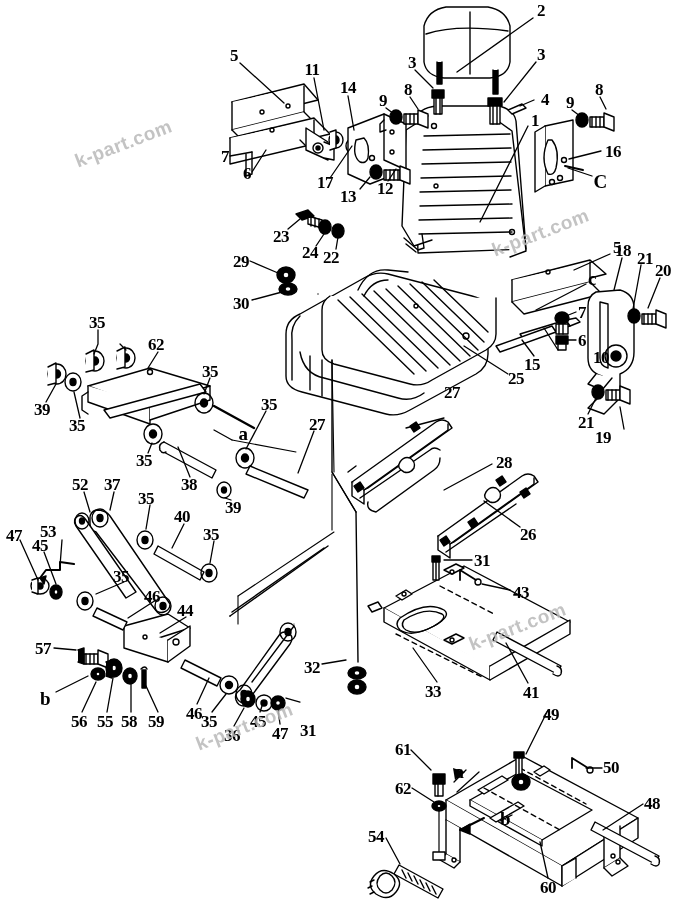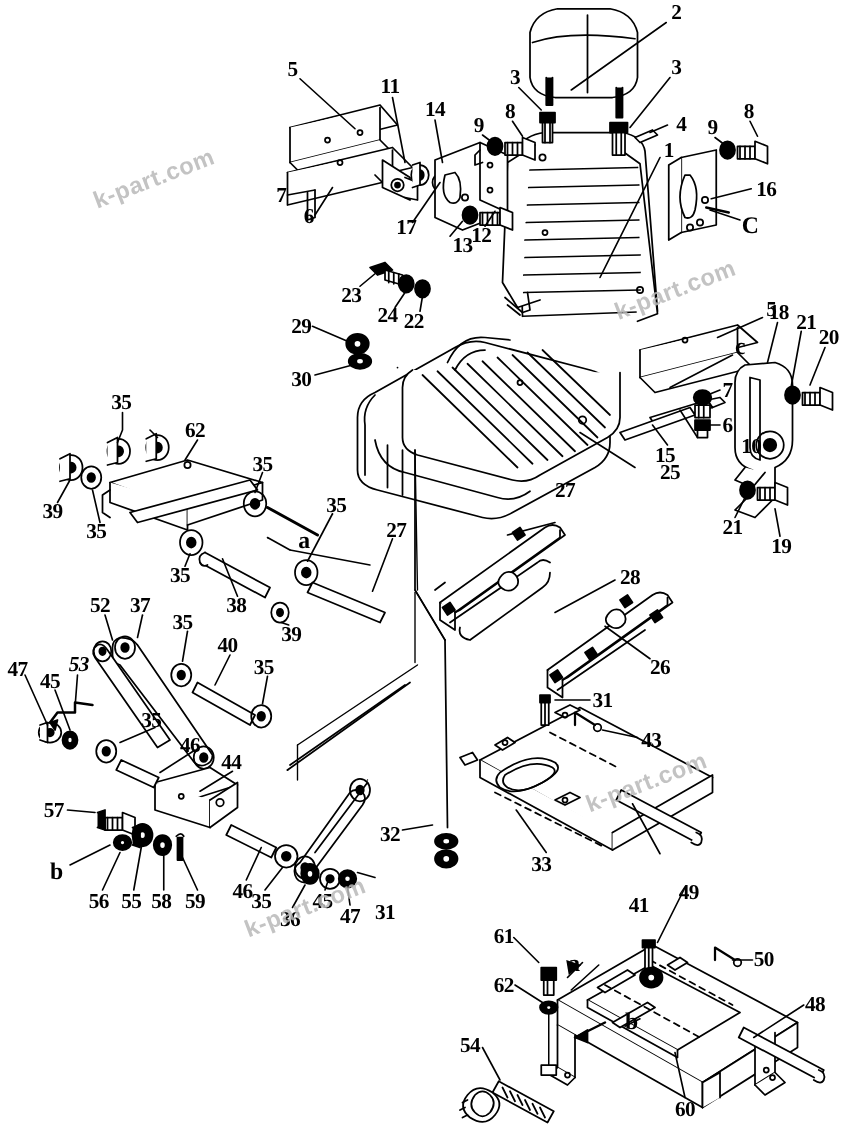--- a/index.html
+++ b/index.html
@@ -700,39 +700,39 @@
       <div class="callout" style="left: 408px; top: 89px;">8</div>
       <div class="callout" style="left: 545px; top: 99px;">4</div>
       <div class="callout" style="left: 570px; top: 102px;">9</div>
       <div class="callout" style="left: 599px; top: 89px;">8</div>
       <div class="callout" style="left: 535px; top: 120px;">1</div>
       <div class="callout" style="left: 613px; top: 151px;">16</div>
       <div class="callout" style="left: 225px; top: 156px;">7</div>
       <div class="callout alpha" style="left: 600px; top: 181px;">C</div>
       <div class="callout" style="left: 325px; top: 182px;">17</div>
       <div class="callout" style="left: 247px; top: 173px;">6</div>
-      <div class="callout" style="left: 370px; top: 196px; text-align: right;">13</div>
+      <div class="callout" style="left: 348px; top: 196px; text-align: right;">13</div>
       <div class="callout" style="left: 385px; top: 188px;">12</div>
       <div class="callout" style="left: 281px; top: 236px;">23</div>
       <div class="callout" style="left: 310px; top: 252px;">24</div>
       <div class="callout" style="left: 331px; top: 257px;">22</div>
       <div class="callout" style="left: 617px; top: 247px;">5</div>
       <div class="callout" style="left: 623px; top: 250px;">18</div>
       <div class="callout" style="left: 645px; top: 258px;">21</div>
       <div class="callout" style="left: 663px; top: 270px;">20</div>
       <div class="callout" style="left: 241px; top: 261px; font-family: Liberation Serif, serif;">29</div>
       <div class="callout" style="left: 241px; top: 303px;">30</div>
       <div class="callout alpha" style="left: 592px; top: 278px;">c</div>
       <div class="callout" style="left: 582px; top: 312px;">7</div>
       <div class="callout" style="left: 582px; top: 340px;">6</div>
       <div class="callout" style="left: 557px; top: 357px; margin-left: 44px;">10</div>
       <div class="callout" style="left: 532px; top: 364px;">15</div>
-      <div class="callout" style="left: 516px; top: 378px; margin-left: 20px;">25</div>
+      <div class="callout" style="left: 516px; top: 378px;">25</div>
       <div class="callout" style="left: 586px; top: 422px;">21</div>
-      <div class="callout" style="left: 625px; top: 437px;">19</div>
+      <div class="callout" style="left: 603px; top: 437px;">19</div>
       <div class="callout" style="left: 97px; top: 322px;">35</div>
       <div class="callout" style="left: 156px; top: 344px;">62</div>
       <div class="callout" style="left: 210px; top: 371px;">35</div>
       <div class="callout" style="left: 269px; top: 404px;">35</div>
       <div class="callout" style="left: 42px; top: 409px;">39</div>
       <div class="callout" style="left: 77px; top: 425px;">35</div>
       <div class="callout" style="left: 144px; top: 460px;">35</div>
       <div class="callout alpha" style="left: 243px; top: 433px;">a</div>
       <div class="callout" style="left: 189px; top: 484px;">38</div>
       <div class="callout" style="left: 233px; top: 507px;">39</div>
@@ -742,39 +742,39 @@
       <div class="callout" style="left: 528px; top: 534px;">26</div>
       <div class="callout" style="left: 482px; top: 560px;">31</div>
       <div class="callout" style="left: 521px; top: 592px;">43</div>
       <div class="callout" style="left: 80px; top: 484px;">52</div>
       <div class="callout" style="left: 112px; top: 484px;">37</div>
       <div class="callout" style="left: 146px; top: 498px;">35</div>
       <div class="callout" style="left: 182px; top: 516px;">40</div>
       <div class="callout" style="left: 211px; top: 534px;">35</div>
       <div class="callout" style="left: 14px; top: 535px;">47</div>
       <div class="callout" style="left: 40px; top: 545px;">45</div>
-      <div class="callout" style="left: 63px; top: 531px; font-style: italic;">53</div>
+      <div class="callout" style="left: 48px; top: 531px;">53</div>
       <div class="callout" style="left: 121px; top: 576px;">35</div>
       <div class="callout" style="left: 152px; top: 596px;">46</div>
       <div class="callout" style="left: 185px; top: 610px;">44</div>
       <div class="callout" style="left: 43px; top: 648px;">57</div>
       <div class="callout alpha" style="left: 45px; top: 698px;">b</div>
       <div class="callout" style="left: 79px; top: 721px;">56</div>
       <div class="callout" style="left: 105px; top: 721px;">55</div>
       <div class="callout" style="left: 129px; top: 721px;">58</div>
       <div class="callout" style="left: 156px; top: 721px;">59</div>
       <div class="callout" style="left: 194px; top: 713px;">46</div>
       <div class="callout" style="left: 209px; top: 721px;">35</div>
       <div class="callout" style="left: 232px; top: 735px;">36</div>
       <div class="callout" style="left: 258px; top: 721px;">45</div>
       <div class="callout" style="left: 280px; top: 733px;">47</div>
       <div class="callout" style="left: 308px; top: 704px; margin-top: 26px;">31</div>
       <div class="callout" style="left: 312px; top: 667px;">32</div>
       <div class="callout" style="left: 433px; top: 691px;">33</div>
-      <div class="callout" style="left: 511px; top: 692px; margin-top: 32px;">41</div>
+      <div class="callout" style="left: 531px; top: 692px;">41</div>
       <div class="callout" style="left: 551px; top: 714px;">49</div>
       <div class="callout" style="left: 403px; top: 749px;">61</div>
       <div class="callout alpha" style="left: 459px; top: 771px;">a</div>
       <div class="callout" style="left: 611px; top: 767px;">50</div>
       <div class="callout" style="left: 403px; top: 788px;">62</div>
       <div class="callout alpha" style="left: 505px; top: 818px;">b</div>
       <div class="callout" style="left: 652px; top: 803px;">48</div>
       <div class="callout" style="left: 376px; top: 836px; text-align: center;">54</div>
       <div class="callout" style="left: 548px; top: 887px;">60</div>
     </div>

